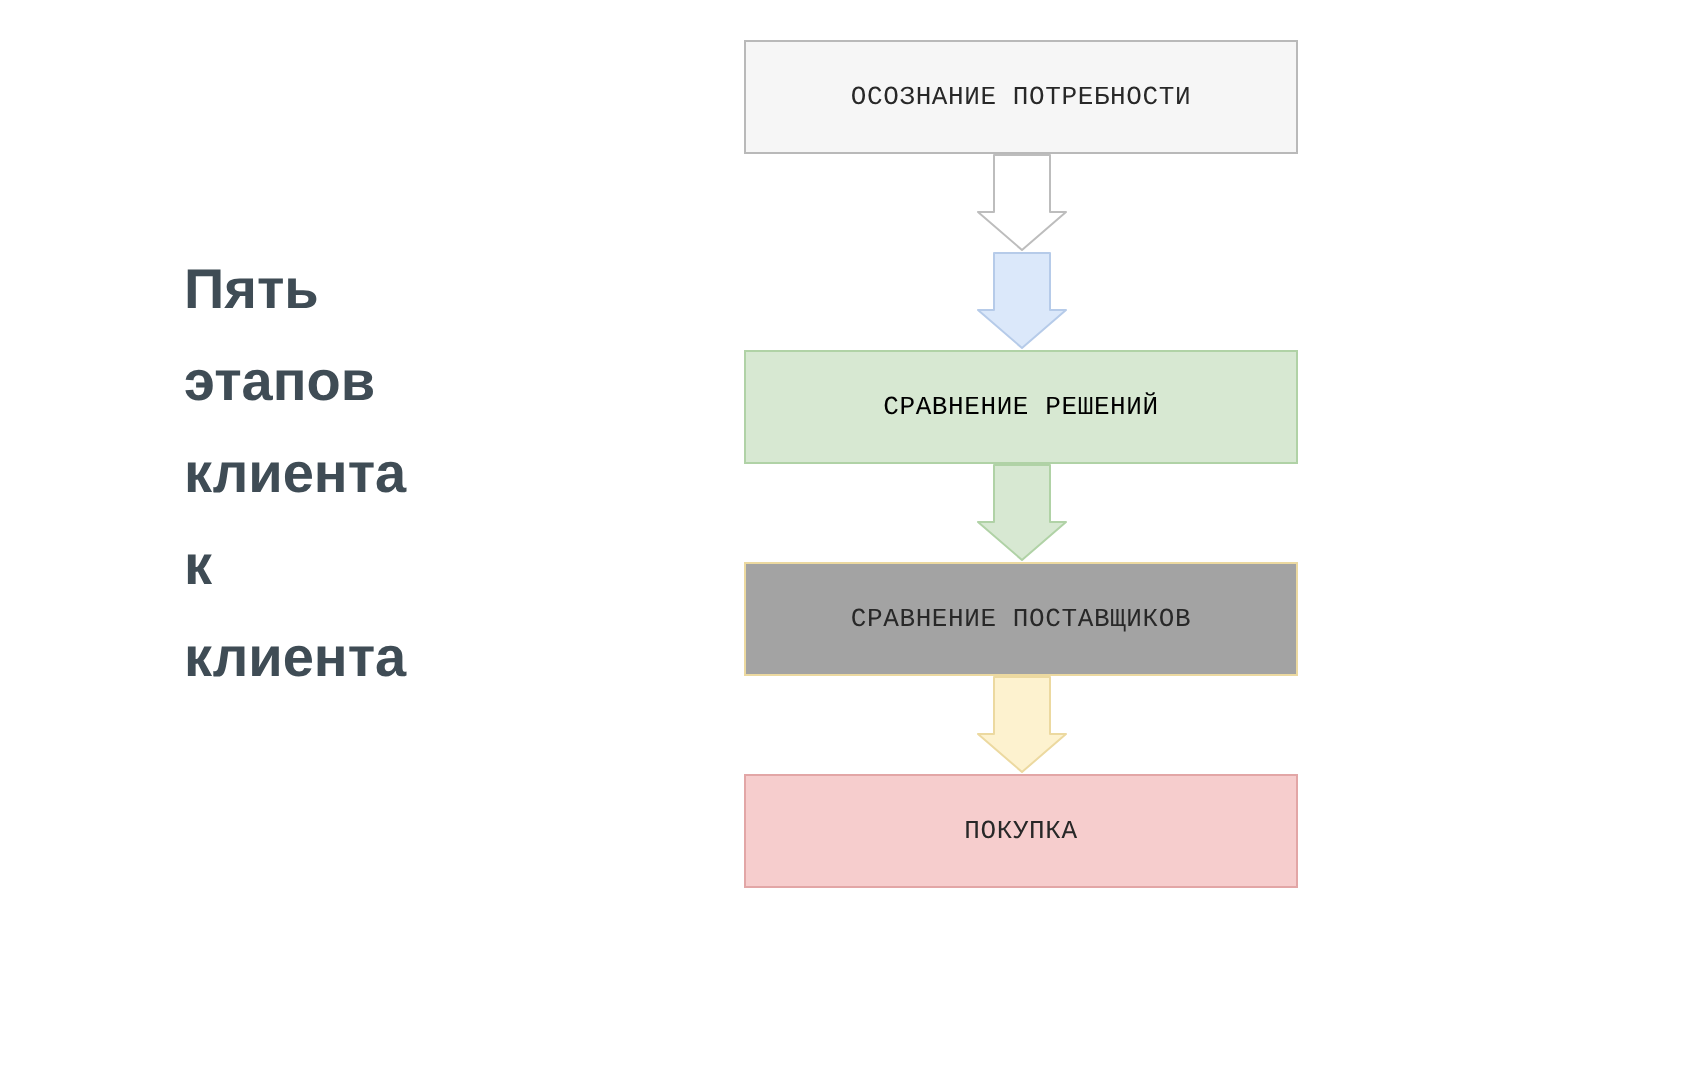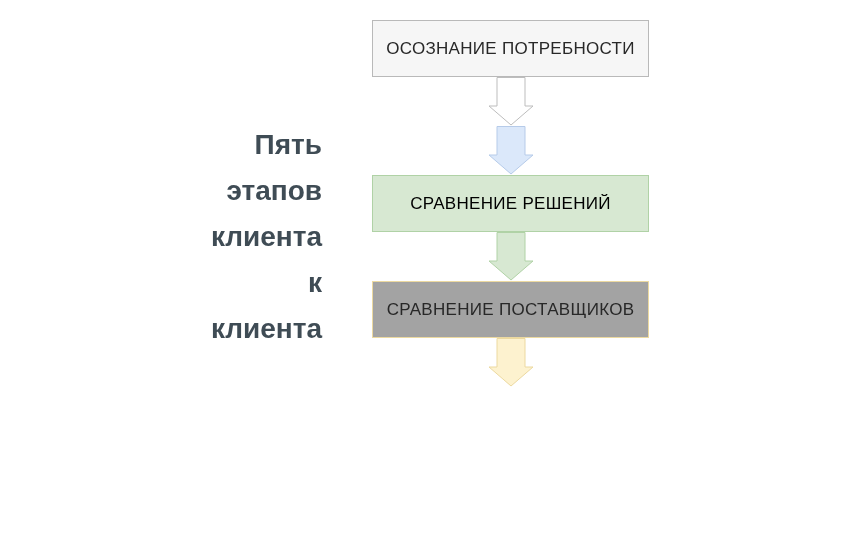--- a/index.html
+++ b/index.html
@@ -8,21 +8,20 @@
     position: relative;
     background: #ffffff;
     overflow: hidden;
     font-family: "Liberation Sans", "DejaVu Sans", sans-serif;
   }
   .title {
     position: absolute;
     top: 122px;
     left: 92px;
     width: 230px;
-    text-align: right;
     font-size: 28px;
     font-weight: bold;
     line-height: 46px;
   }
   .flow {
     position: absolute;
     top: 20px;
     left: 372px;
     width: 277px;
     display: flex;
@@ -31,23 +30,24 @@
   .stage { display: flex; flex-direction: column; }
   .stage-box {
     height: 57px;
     width: 277px;
     border: 1px solid #999;
     display: flex;
     align-items: center;
     justify-content: center;
   }
   .stage-label {
-    font-size: 17px;
+    font-size: 13px;
     letter-spacing: 0.3px;
     white-space: nowrap;
+    font-family: Liberation Mono, monospace;
   }
   .arrow { display: block; margin: 0 auto; }
 </style>
 </head>
 <body>
 
 <div class="title" id="title-box" style="color: rgb(63, 76, 85);">
     <div class="title-line">Пять</div>
     <div class="title-line">этапов</div>
     <div class="title-line">клиента</div>
@@ -78,13 +78,19 @@
     </svg>
   </div>
     <div class="stage">
     <div class="stage-box" style="background: #a3a3a3; border-color: rgb(236, 217, 160);">
       <span class="stage-label" style="color: rgb(40, 40, 40);">СРАВНЕНИЕ ПОСТАВЩИКОВ</span>
     </div>
     <svg class="arrow" width="46" height="49" viewBox="0 0 46 49">
       <polygon points="9,0.5 37,0.5 37,29 45,29 23,48 1,29 9,29" fill="#fdf2cf" stroke="#ecd9a0" stroke-width="1" stroke-linejoin="round"></polygon>
     </svg>
   </div>
+    <div class="stage">
+    <div class="stage-box" style="background: rgb(246, 205, 205); border-color: rgb(226, 166, 166);">
+      <span class="stage-label" style="color: rgb(40, 40, 40);">ПОКУПКА</span>
+    </div>
+
+  </div>
   </div>
 
 </body></html>

